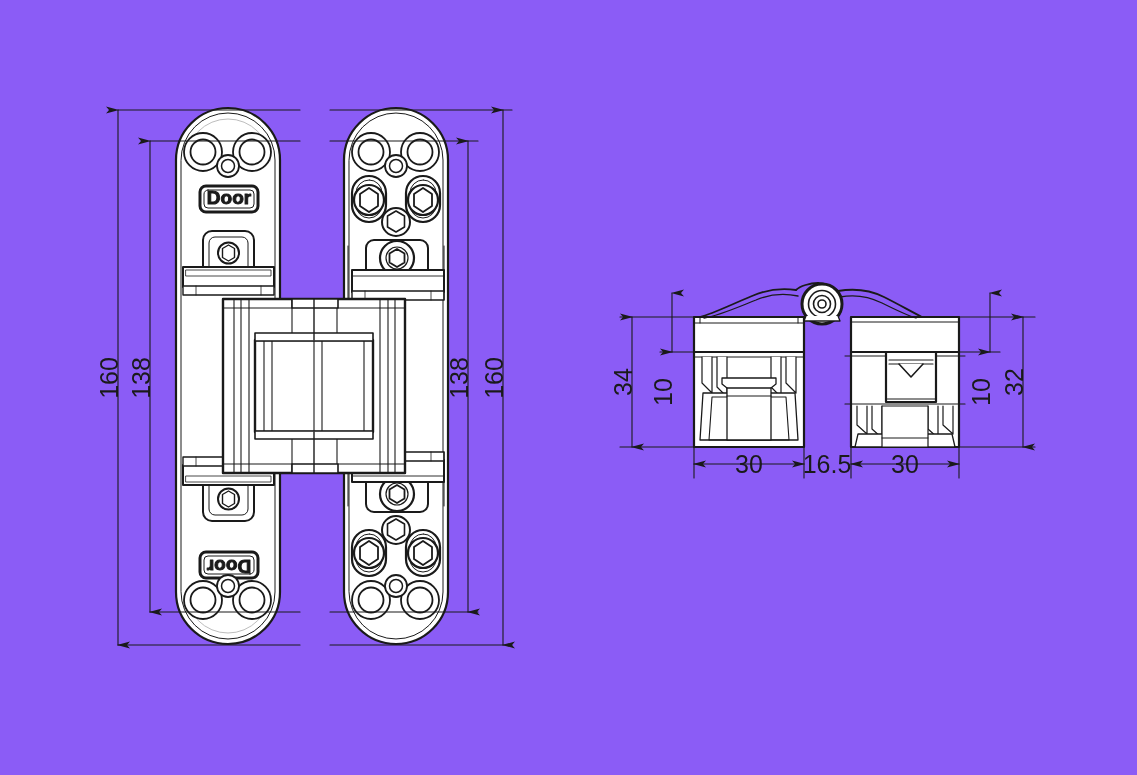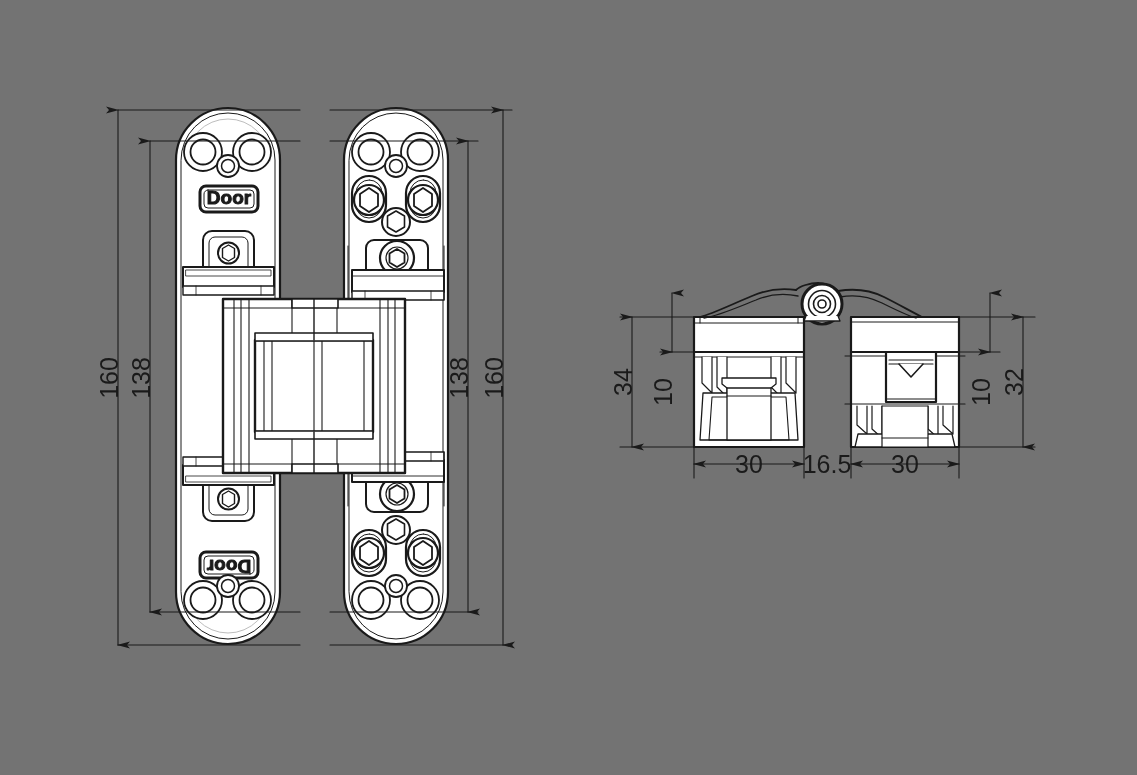--- a/index.html
+++ b/index.html
@@ -1,19 +1,19 @@
 <!DOCTYPE html>
 <html><head>
 <meta charset="utf-8">
 <title>Concealed Hinge Technical Drawing</title>
 <style>
   html,body{margin:0;padding:0;background:#ffffff;}
   body{width:1137px;height:775px;overflow:hidden;
        font-family:"Liberation Sans","DejaVu Sans",sans-serif;}
-  #sheet{position:relative;width:1137px;height:775px;background:#737373;}
+  #sheet{position:relative;width:1137px;height:775px;background:#8b5cf6;}
   svg{display:block;}
   .dimtext{font-family:"Liberation Sans","DejaVu Sans",sans-serif;
            font-size:25px;fill:#1a1a1a;}
   .doortext{font-family:"Liberation Sans","DejaVu Sans",sans-serif;
             font-size:19px;font-weight:bold;fill:#1a1a1a;letter-spacing:0px;}
 </style>
 </head>
 <body>
 
 <div id="sheet">

